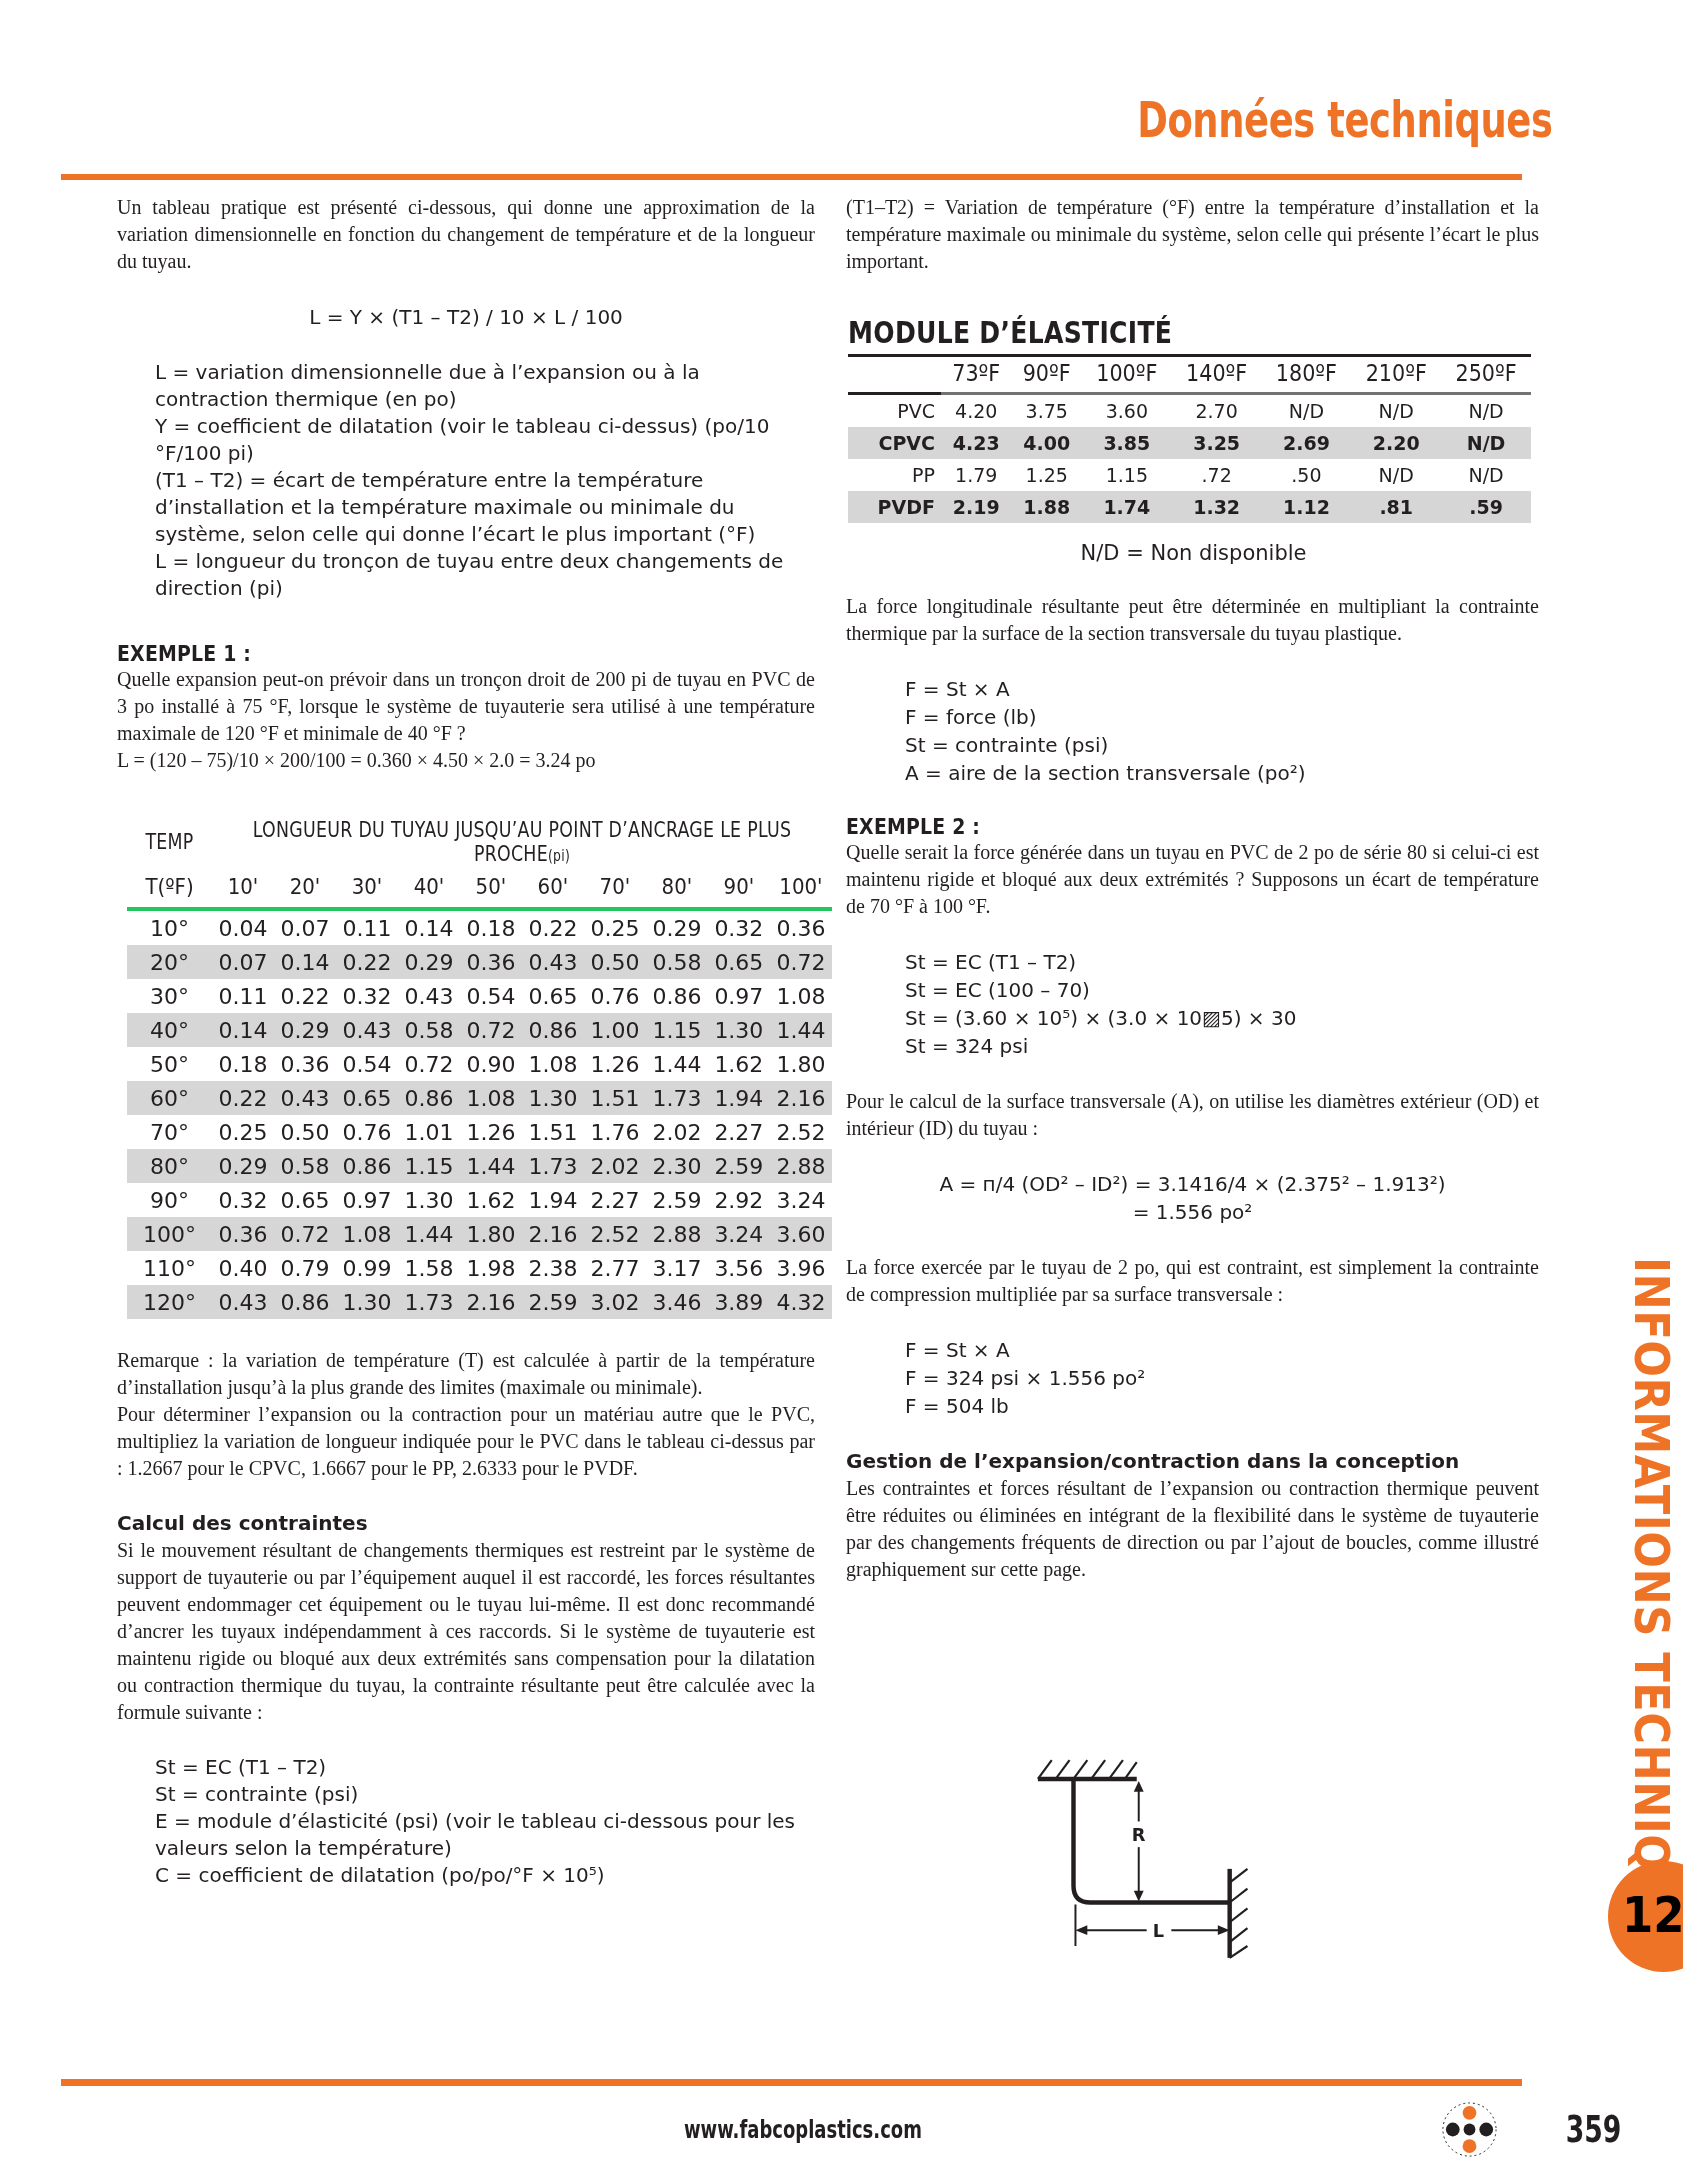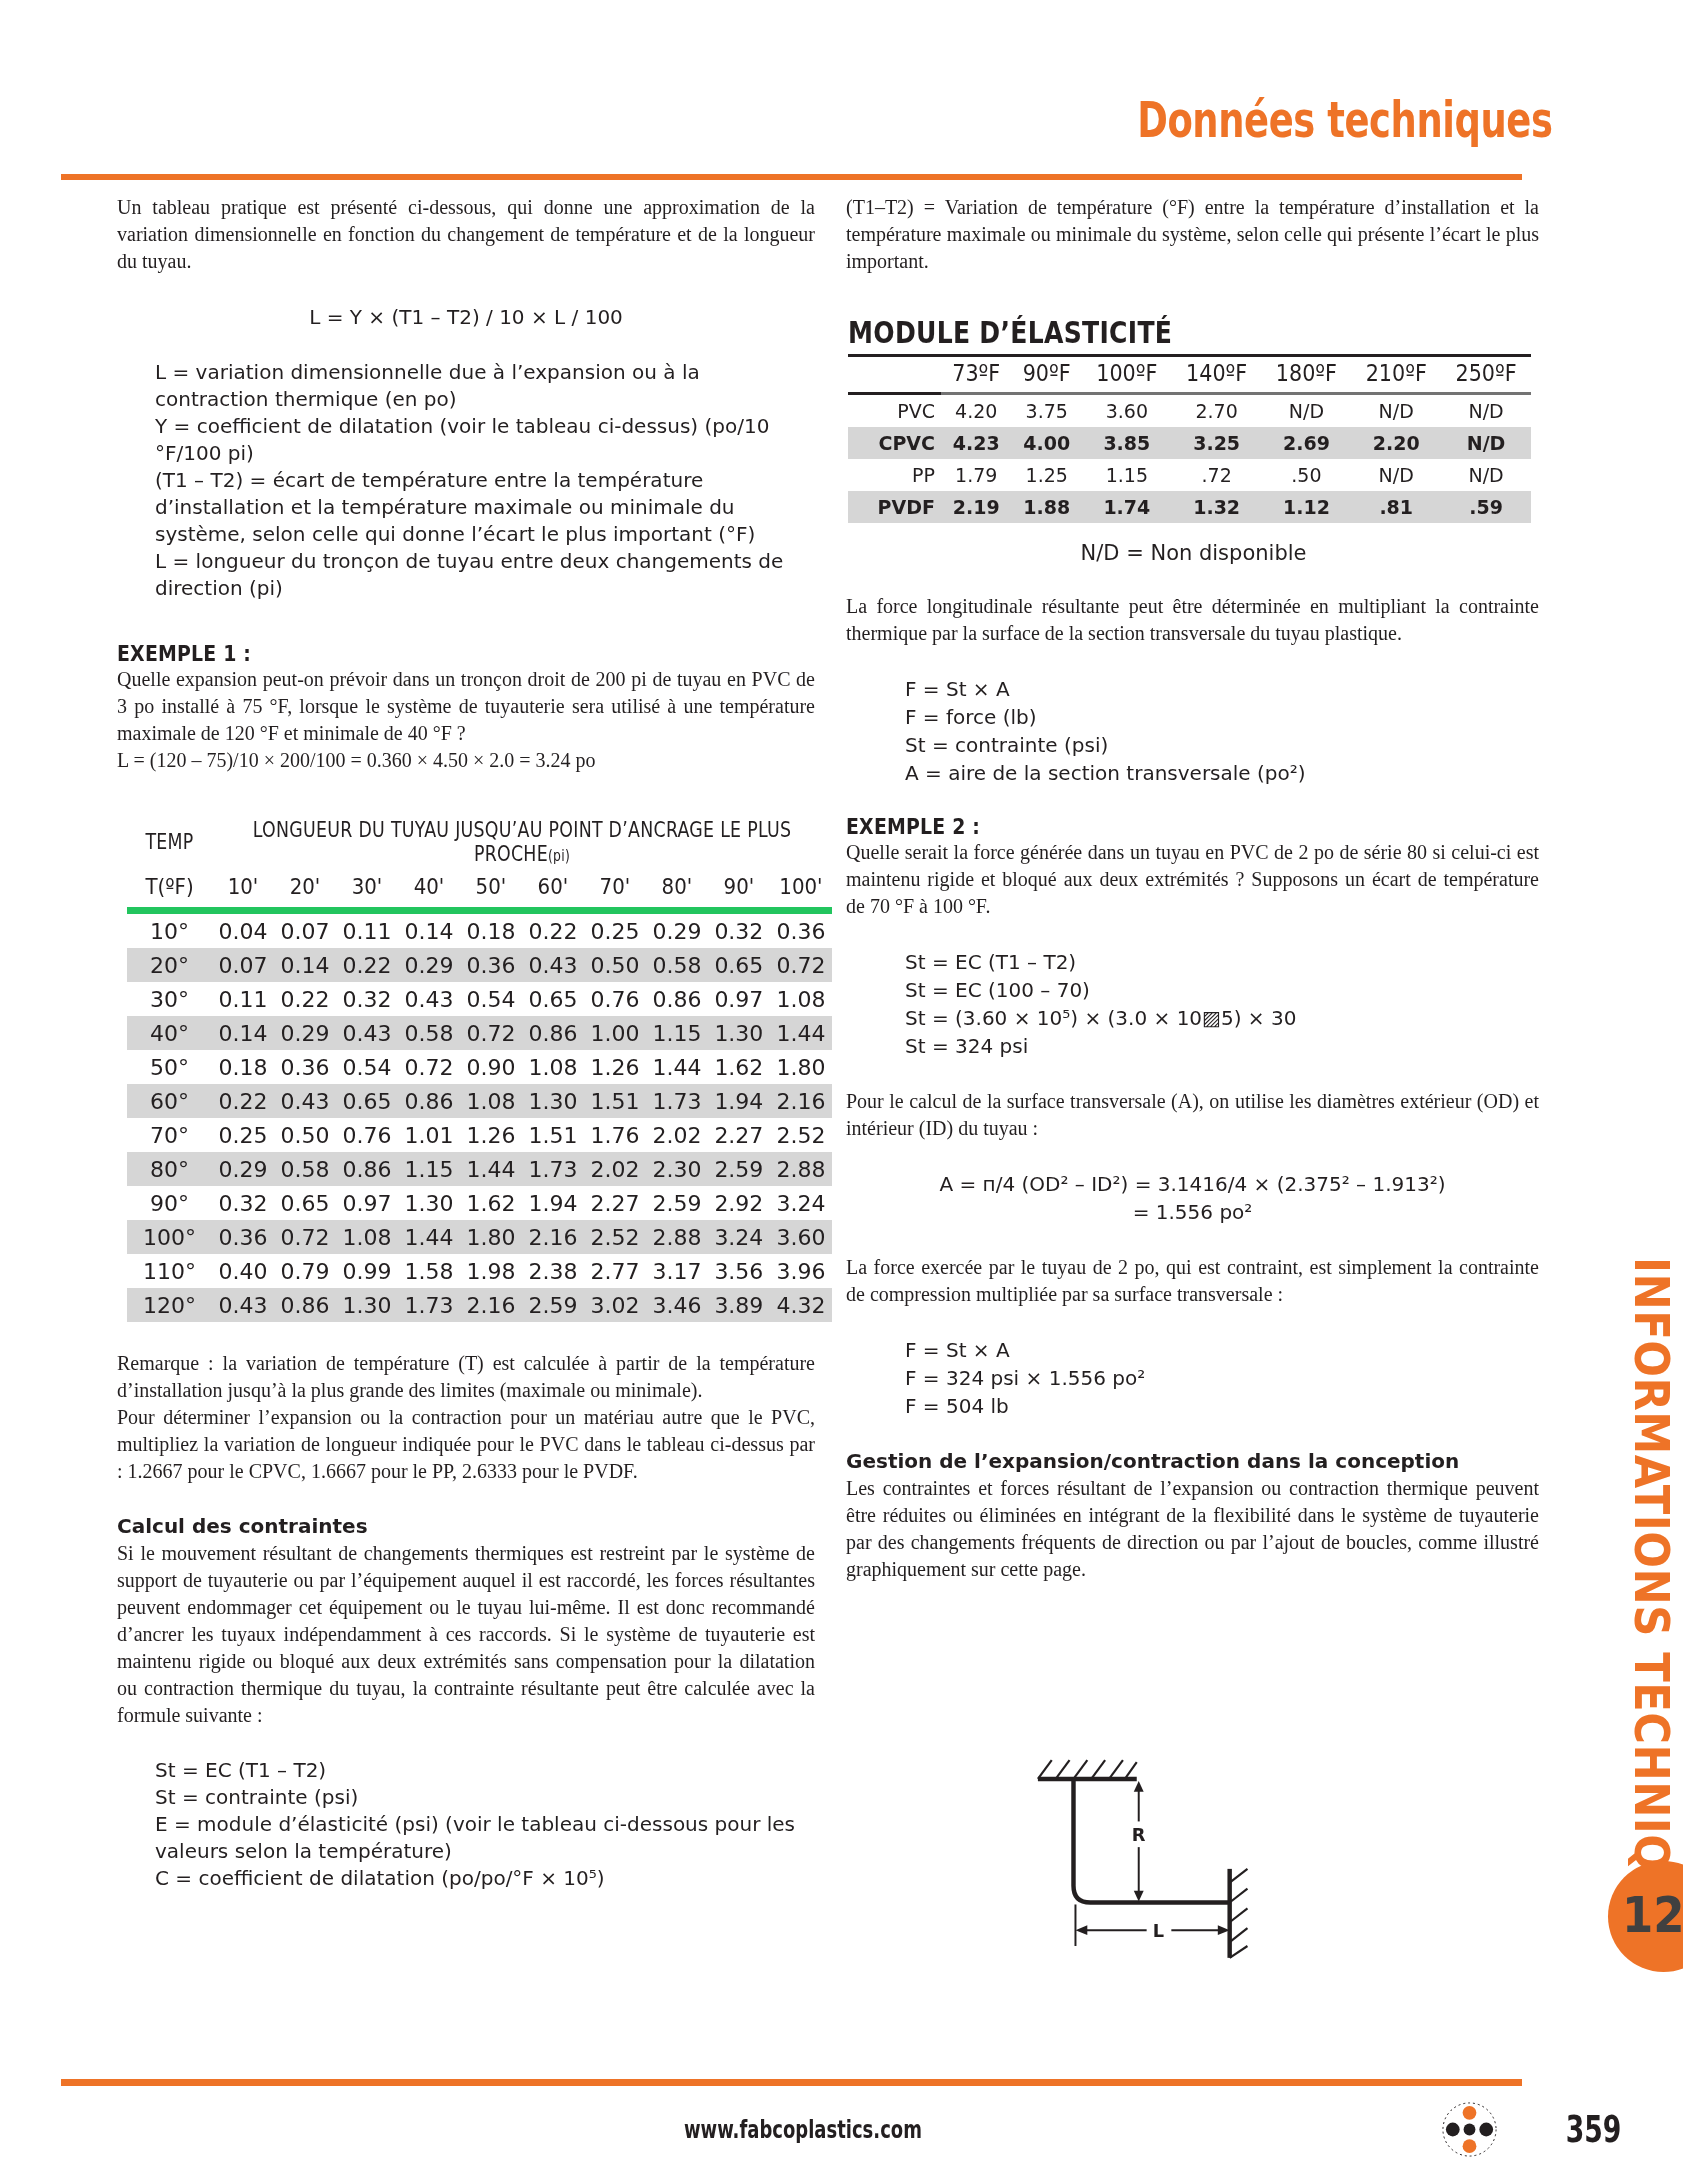--- a/index.html
+++ b/index.html
@@ -124,21 +124,21 @@
     transform: scaleX(0.92);
   }
   table.exp th.grp .small { font-size: 15px; }
   table.exp th.hd {
     font-family: "DejaVu Sans Condensed", "Liberation Sans Narrow", "Liberation Sans", sans-serif;
     font-weight: normal;
     font-size: 22px;
     text-align: center;
     padding: 2px 0 8px 0;
   }
-  table.exp tr.hdrow th { border-bottom: 7px solid #22c55e; }
+  table.exp tr.hdrow th { border-bottom: 4px solid #22c55e; }
   table.exp td {
     text-align: center;
     padding: 4.5px 0;
     font-size: 22px;
   }
   table.exp td.temp {
     font-size: 22px;
     text-align: center;
     width: 85px;
   }
@@ -225,21 +225,21 @@
     height: 111px;
     border-radius: 50%;
     background: #EE7327;
   }
   .page-circle-num {
     position: absolute;
     left: 14px;
     top: 18px;
     width: 55px;
     text-align: center;
-    color: #404040;
+    color: #000000;
     font-family: "DejaVu Sans Condensed", "Liberation Sans Narrow", "Liberation Sans", sans-serif;
     font-weight: bold;
     font-size: 50px;
     line-height: 73px;
   }
 
   
   .footer-url {
     position: absolute;
     left: 684px;

